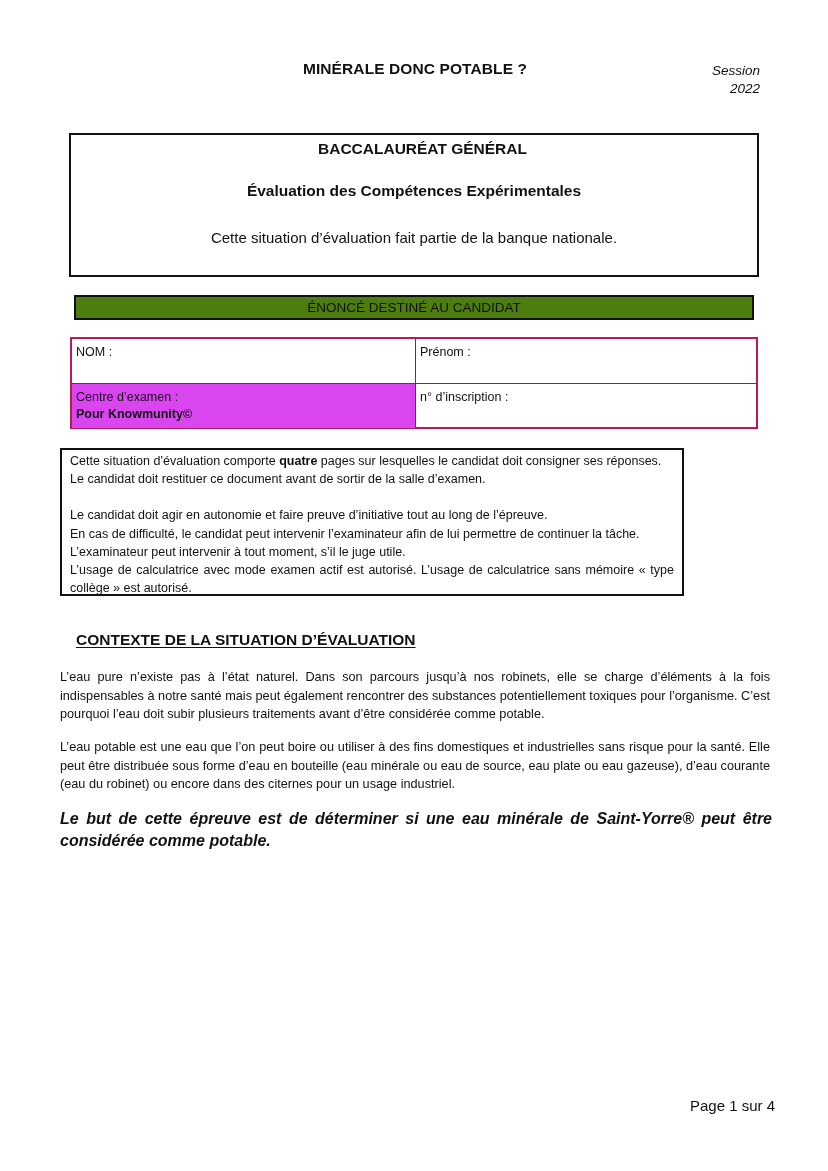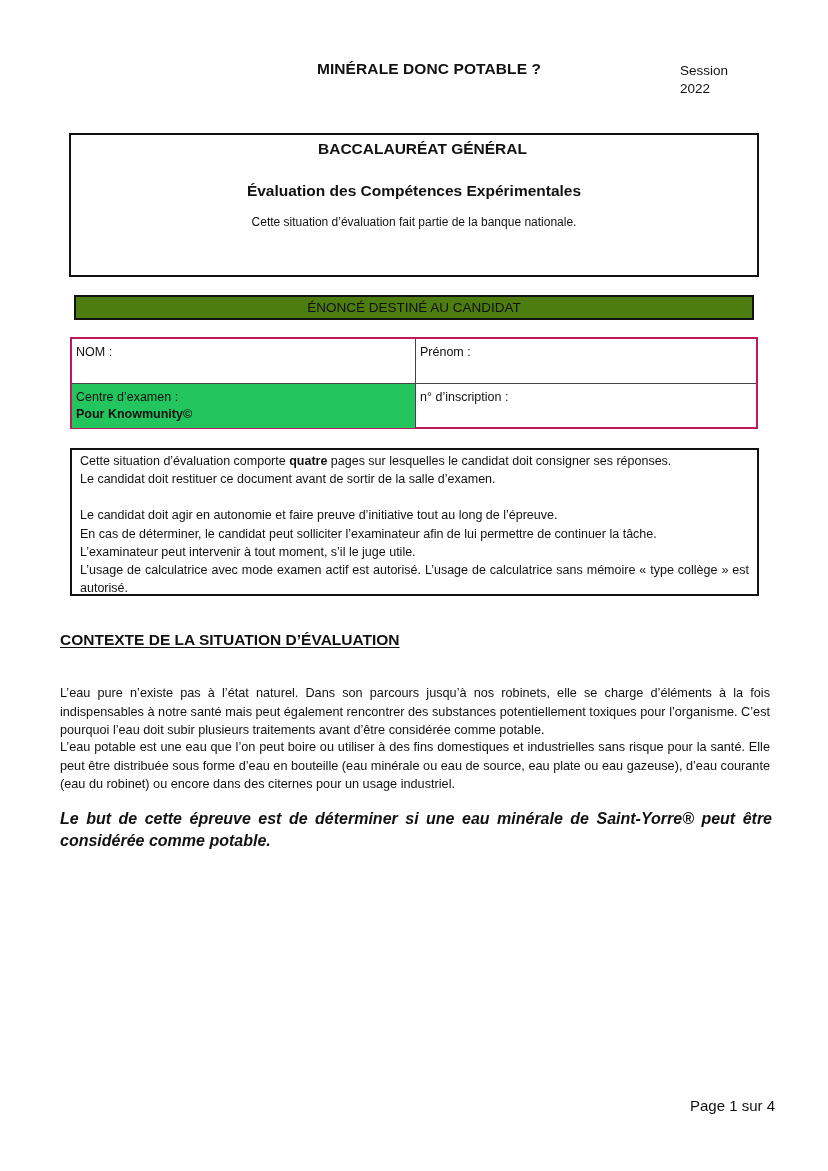--- a/index.html
+++ b/index.html
@@ -1,54 +1,54 @@
 <!DOCTYPE html>
 <html><head>
   <meta charset="utf-8">
   <style>
     * { box-sizing: border-box; margin: 0; padding: 0; }
     html, body { width: 828px; height: 1171px; background: #ffffff; }
     body { position: relative; font-family: "Liberation Sans", sans-serif; color: #111; overflow: hidden; }
 
-    .doc-title { position: absolute; left: 264px; top: 60px; width: 330px; text-align: center;
+    .doc-title { position: absolute; left: 250px; top: 60px; width: 330px; text-align: center;
       font-weight: bold; font-size: 15.5px; letter-spacing: 0.1px; }
-    .session { position: absolute; left: 680px; top: 62px; width: 80px; text-align: left;
-      font-size: 13.5px; line-height: 18px; }
+    .session { position: absolute; left: 680px; top: 62px; width: 80px; text-align: right;
+      font-size: 13.5px; line-height: 18px; font-style: italic; }
 
     .header-box { position: absolute; left: 69px; top: 133px; width: 690px; height: 144px;
       border: 2px solid #111; text-align: center; }
     .header-box .bac { margin-top: 4px; font-weight: bold; font-size: 15.5px; line-height: 20px; margin-left: 17px; }
     .header-box .epreuve { margin-top: 21px; font-weight: bold; font-size: 15.5px; line-height: 22px; }
-    .header-box .banque { margin-top: 12px; font-size: 12px; line-height: 16px; }
+    .header-box .banque { margin-top: 28px; font-size: 15px; line-height: 16px; }
 
     .banner { position: absolute; left: 74px; top: 295px; width: 680px; height: 25px;
       border: 2px solid #111; background: #4d7c0f; text-align: center; font-size: 13.5px; line-height: 21px; }
 
     .id-table { position: absolute; left: 70px; top: 337px; width: 688px; height: 92px;
       border: 2px solid #be185d; display: grid; grid-template-columns: 344px 1fr; grid-template-rows: 45px 1fr; }
     .id-cell { border-right: 1.5px solid #444; border-bottom: 1.5px solid #444; padding: 5px 4px;
       font-size: 12.5px; line-height: 17px; }
     .id-cell.right { border-right: none; }
     .id-cell.bottom { border-bottom: none; }
-    .id-cell.teal { background: #22c55e; }
+    .id-cell.teal { background: #d946ef; }
     .id-cell .bold { font-weight: bold; }
 
-    .instr-box { position: absolute; left: 70px; top: 448px; width: 689px; height: 148px;
+    .instr-box { position: absolute; left: 60px; top: 448px; width: 624px; height: 148px;
       border: 2px solid #111; padding: 2px 8px; font-size: 12.5px; line-height: 18.2px; }
     .instr-box p { margin: 0; }
     .instr-box .gap { height: 18px; }
     .instr-box .justify { text-align: justify; text-align-last: left; }
     .instr-box b { font-weight: bold; }
 
-    .section-title { position: absolute; left: 60px; top: 631px; font-weight: bold; font-size: 15.5px;
+    .section-title { position: absolute; left: 76px; top: 631px; font-weight: bold; font-size: 15.5px;
       text-decoration: underline; text-underline-offset: 2px; }
 
     .para { position: absolute; left: 60px; width: 710px; font-size: 12.7px; line-height: 18.5px;
       text-align: justify; }
-    .para.p1 { top: 684px; }
+    .para.p1 { top: 668px; }
     .para.p2 { top: 738px; }
 
     .goal { position: absolute; left: 60px; top: 808px; width: 712px; font-weight: bold; font-style: italic;
       font-size: 16px; line-height: 22px; text-align: justify; text-align-last: left; }
 
     .page-num { position: absolute; left: 690px; top: 1097px; font-size: 15px; }
   </style>
 </head>
 <body>
 
@@ -85,21 +85,21 @@
     <div>n° d’inscription :</div>
     <div></div>
   </div>
 </div>
 
 <div class="instr-box">
   <p><span>Cette situation d’évaluation comporte </span><b>quatre</b><span> pages sur lesquelles le candidat doit consigner ses réponses.</span></p>
   <p>Le candidat doit restituer ce document avant de sortir de la salle d’examen.</p>
   <div class="gap"></div>
   <p>Le candidat doit agir en autonomie et faire preuve d’initiative tout au long de l’épreuve.</p>
-  <p>En cas de déterminer, le candidat peut solliciter l’examinateur afin de lui permettre de continuer la tâche.</p>
+  <p>En cas de difficulté, le candidat peut intervenir l’examinateur afin de lui permettre de continuer la tâche.</p>
   <p>L’examinateur peut intervenir à tout moment, s’il le juge utile.</p>
   <p class="justify">L’usage de calculatrice avec mode examen actif est autorisé. L’usage de calculatrice sans mémoire « type collège » est autorisé.</p>
 </div>
 
 <div class="section-title">CONTEXTE DE LA SITUATION D’ÉVALUATION</div>
 
 <p class="para p1">L’eau pure n’existe pas à l’état naturel. Dans son parcours jusqu’à nos robinets, elle se charge d’éléments à la fois indispensables à notre santé mais peut également rencontrer des substances potentiellement toxiques pour l’organisme. C’est pourquoi l’eau doit subir plusieurs traitements avant d’être considérée comme potable.</p>
 <p class="para p2">L’eau potable est une eau que l’on peut boire ou utiliser à des fins domestiques et industrielles sans risque pour la santé. Elle peut être distribuée sous forme d’eau en bouteille (eau minérale ou eau de source, eau plate ou eau gazeuse), d’eau courante (eau du robinet) ou encore dans des citernes pour un usage industriel.</p>
 
 <p class="goal">Le but de cette épreuve est de déterminer si une eau minérale de Saint-Yorre® peut être considérée comme potable.</p>

